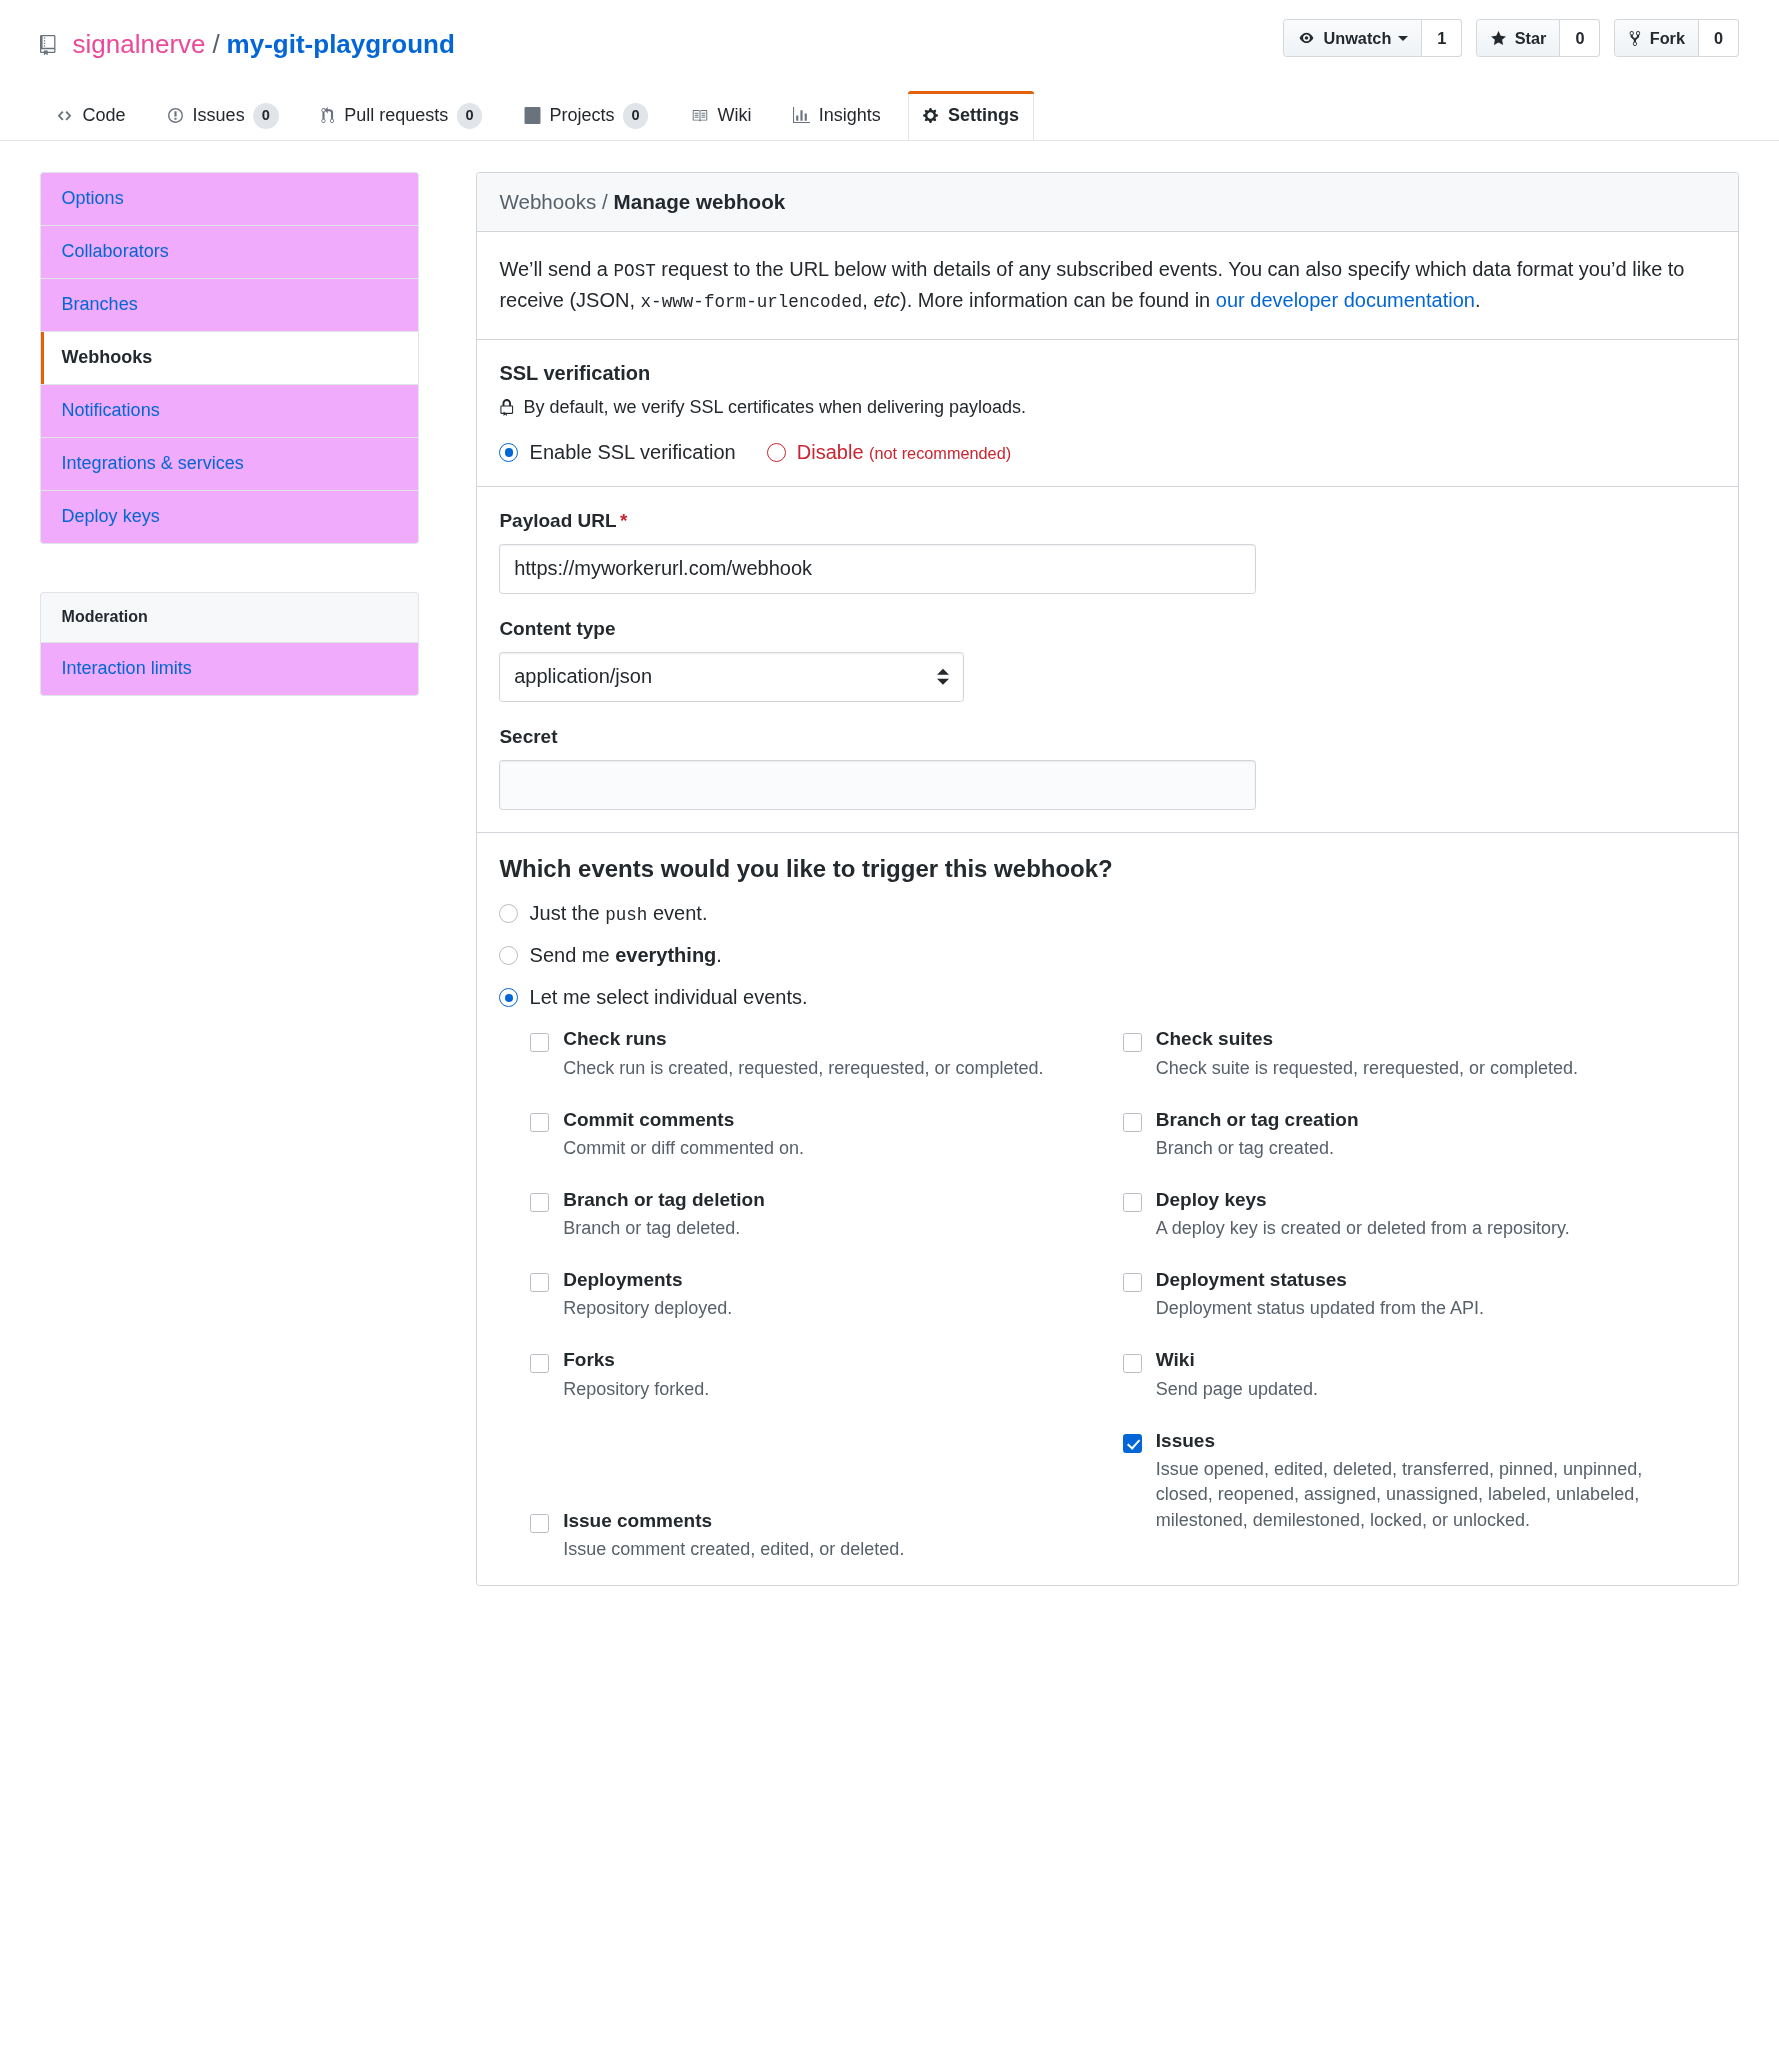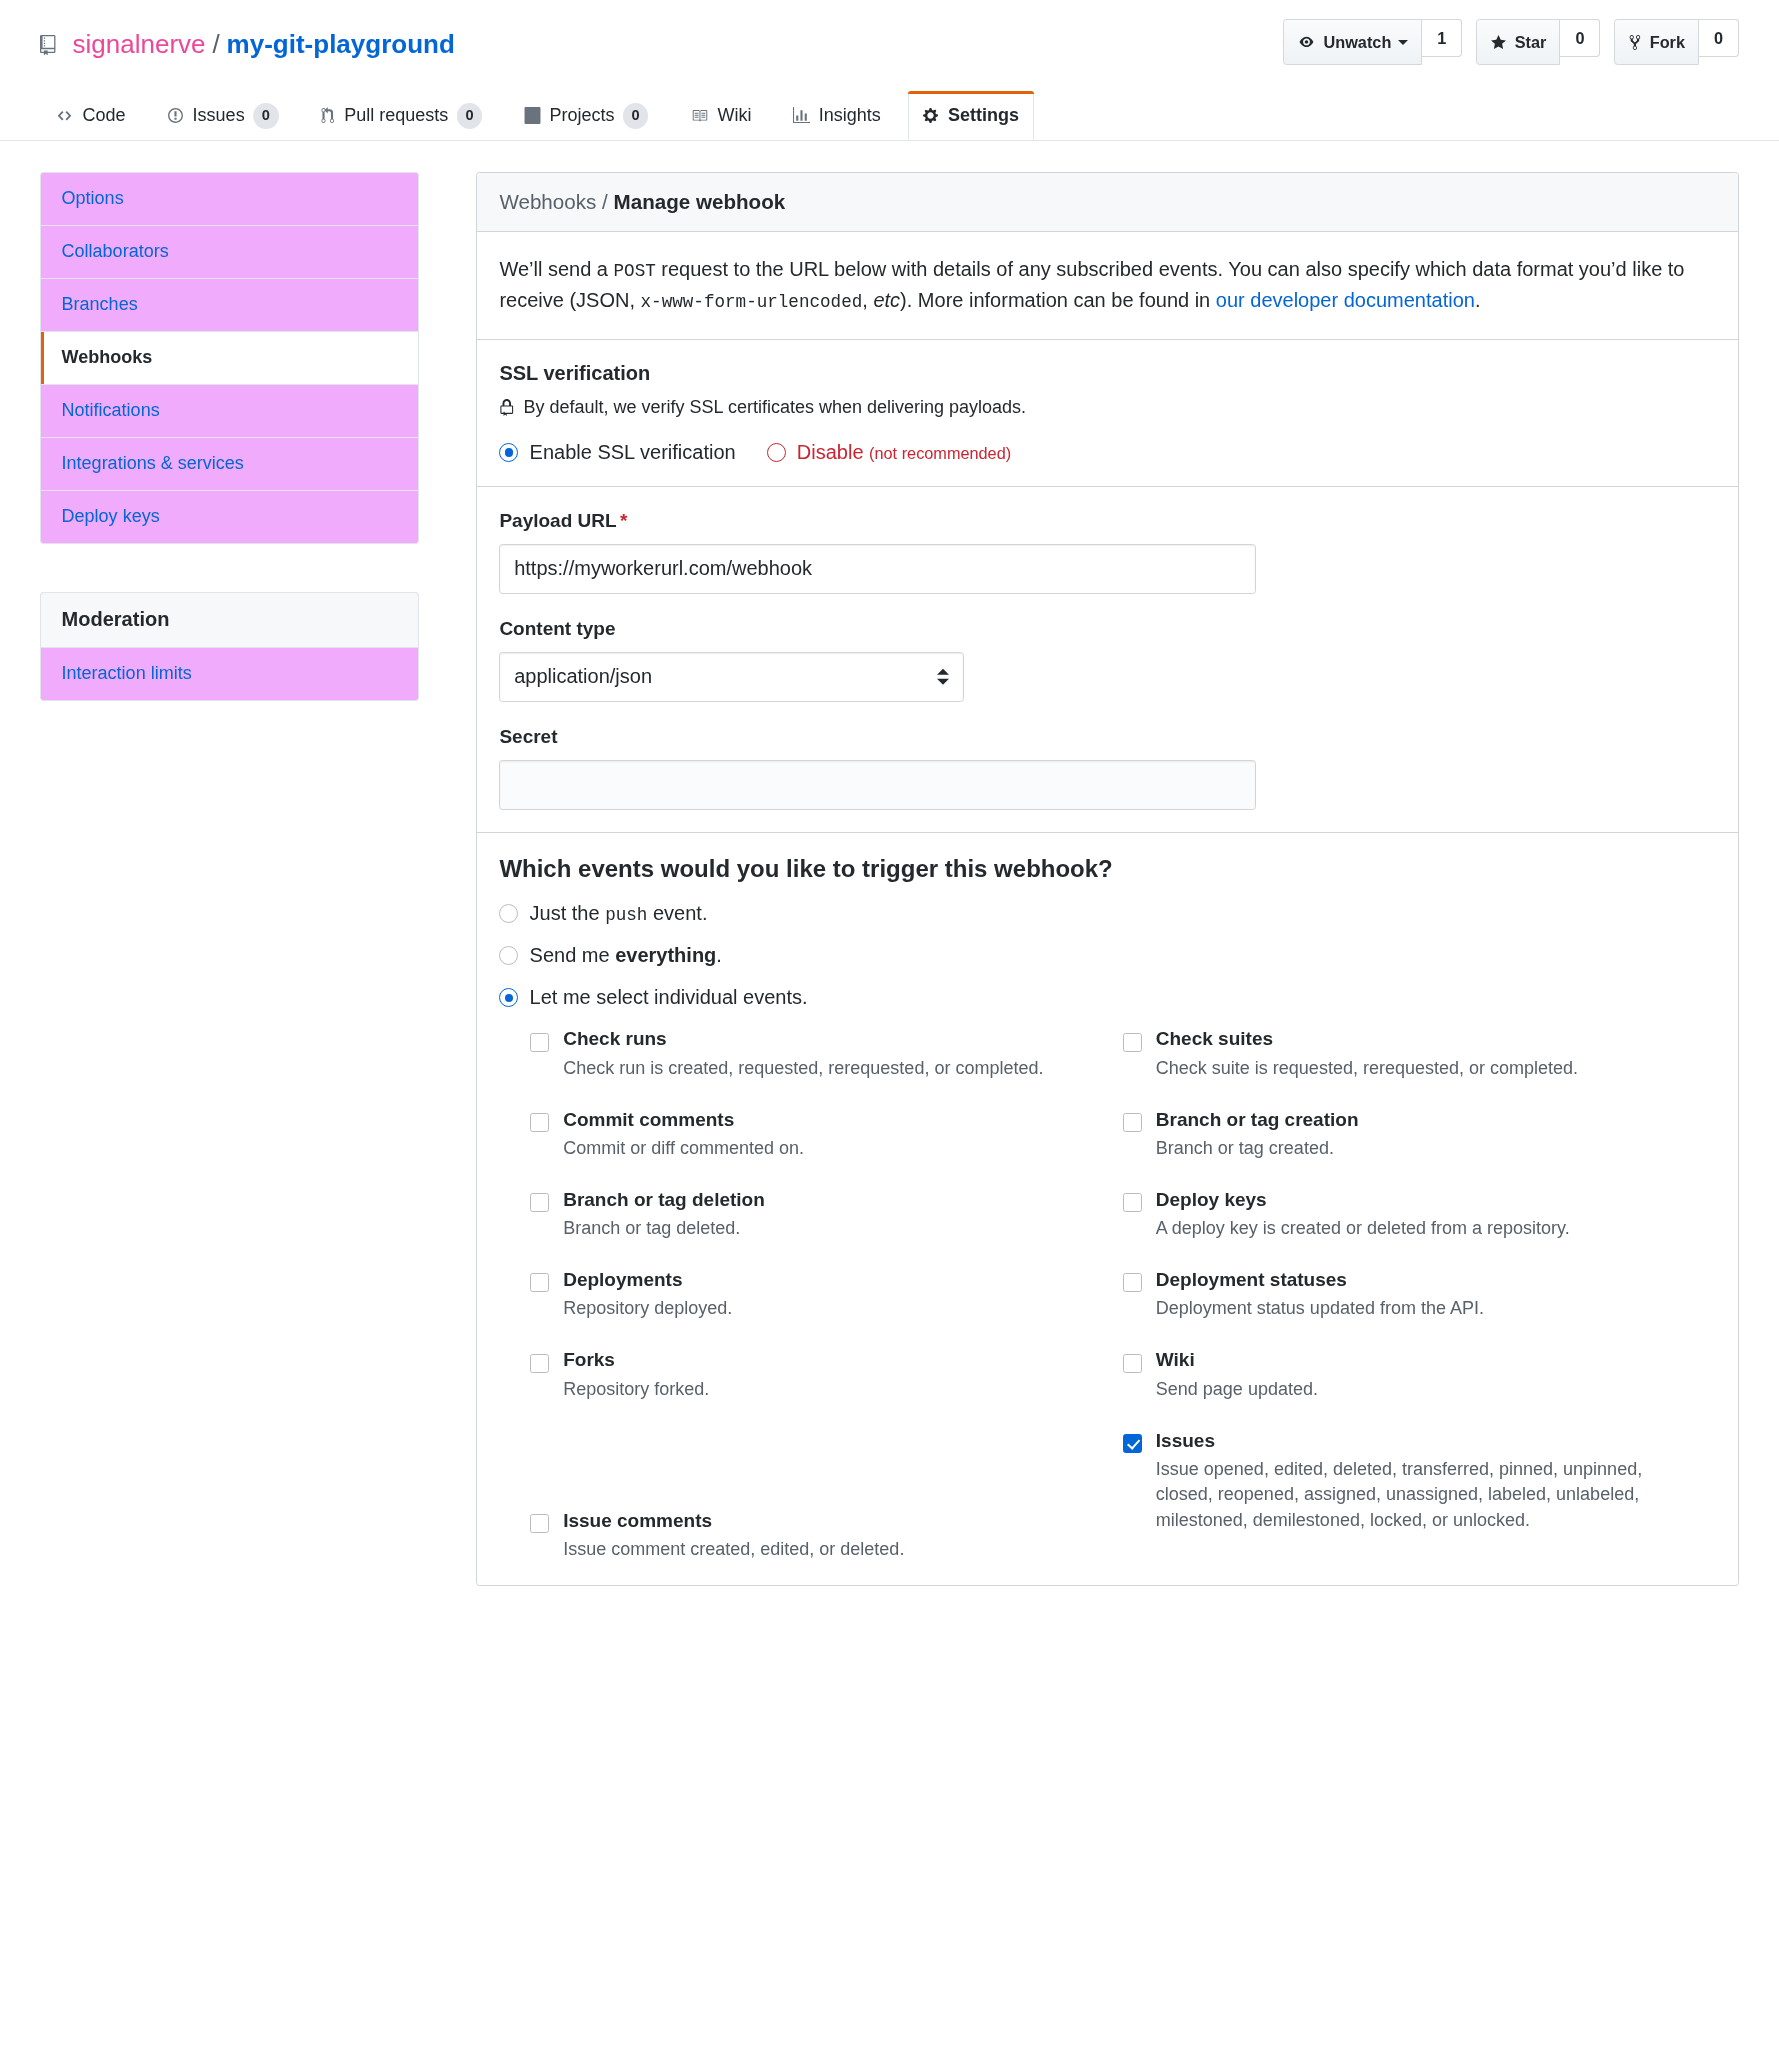--- a/index.html
+++ b/index.html
@@ -37,21 +37,21 @@
     position: absolute;
     right: 40px;
     top: 19px;
     display: flex;
     align-items: flex-start;
   }
   .btn-group { display: flex; margin-left: 13.8px; }
   .btn {
     display: flex;
     align-items: center;
-    height: 46px;
+    height: 38px;
     padding: 0 13px;
     border: 0.9px solid #d5d8db;
     background: linear-gradient(#fafbfc, #eff3f6);
     font-size: 16.3px;
     font-weight: bold;
     color: #24292e;
     border-radius: 3.4px 0 0 3.4px;
     white-space: nowrap;
   }
   .btn .ic { margin-right: 7.7px; display: inline-flex; align-items: center; }
@@ -139,21 +139,21 @@
     border-radius: 3.4px;
     overflow: hidden;
     background: #f0abfc;
     margin-bottom: 48px;
   }
   .menu-heading {
     padding: 15.5px 20.6px;
     background: #f6f8fa;
     border-bottom: 0.9px solid #e1e4e8;
     font-weight: bold;
-    font-size: 20px;
+    font-size: 16px;
     color: #24292e;
   }
   .menu-item {
     display: block;
     padding: 15.5px 20.6px;
     border-bottom: 0.9px solid #e1e4e8;
     color: #0366d6;
     text-decoration: none;
     font-size: 18px;
     position: relative;

